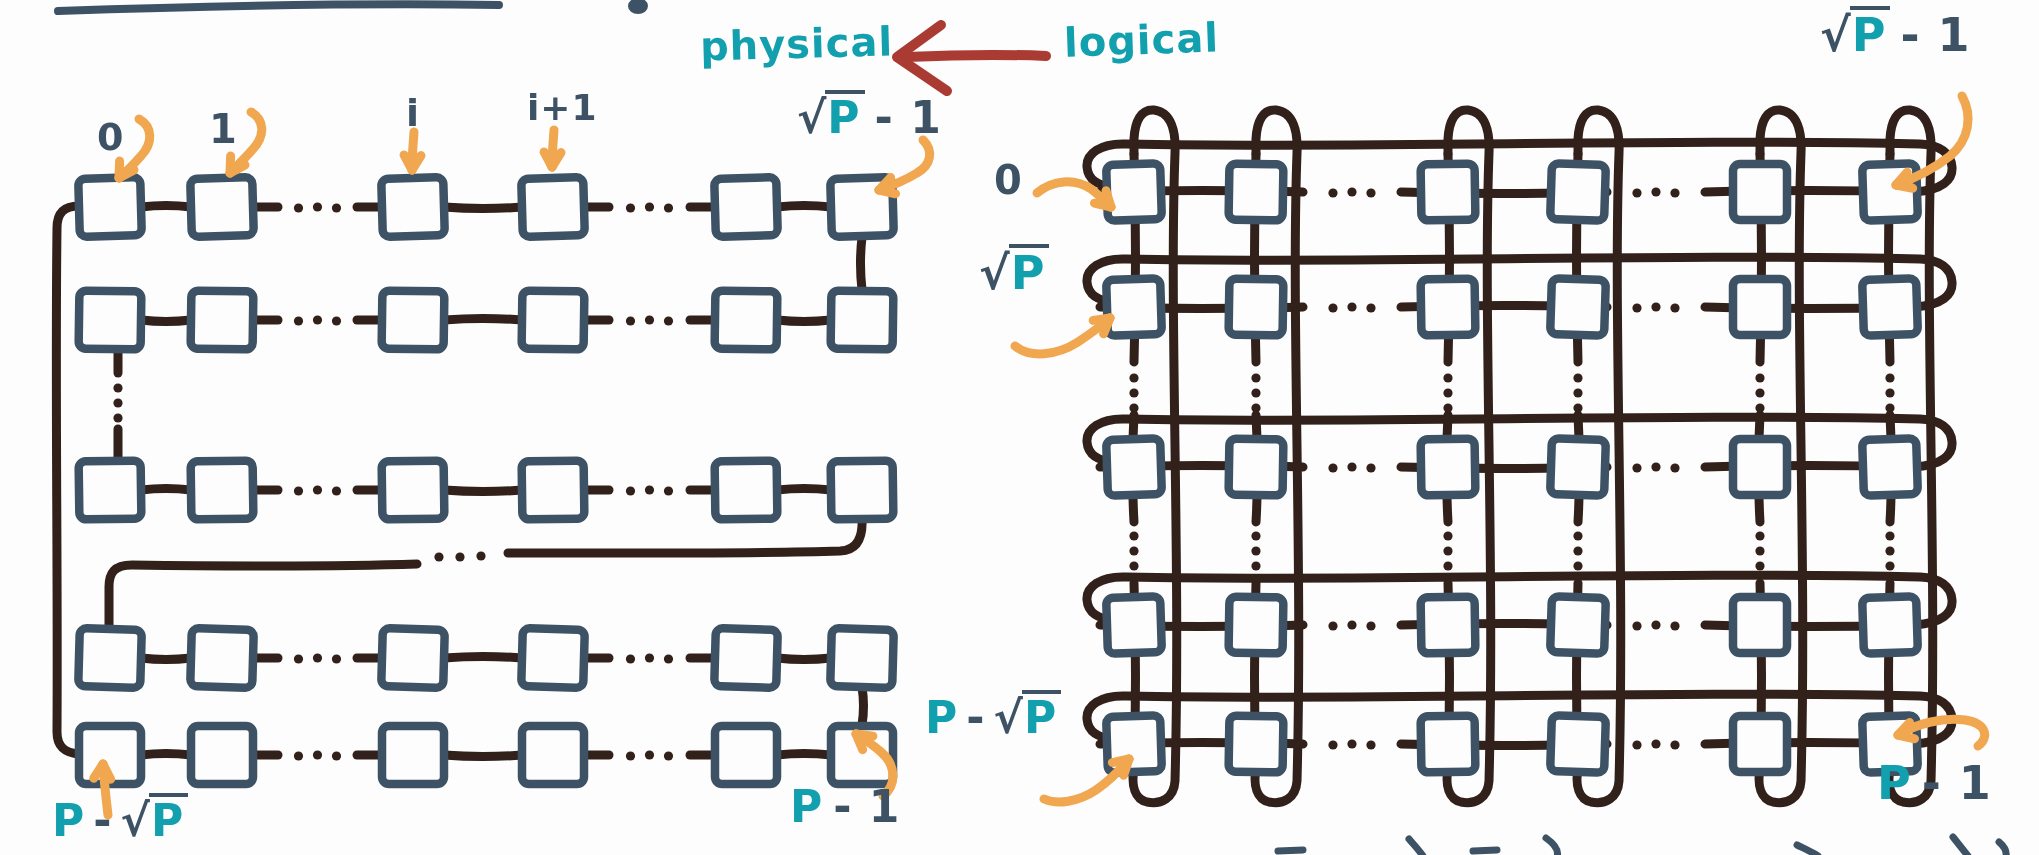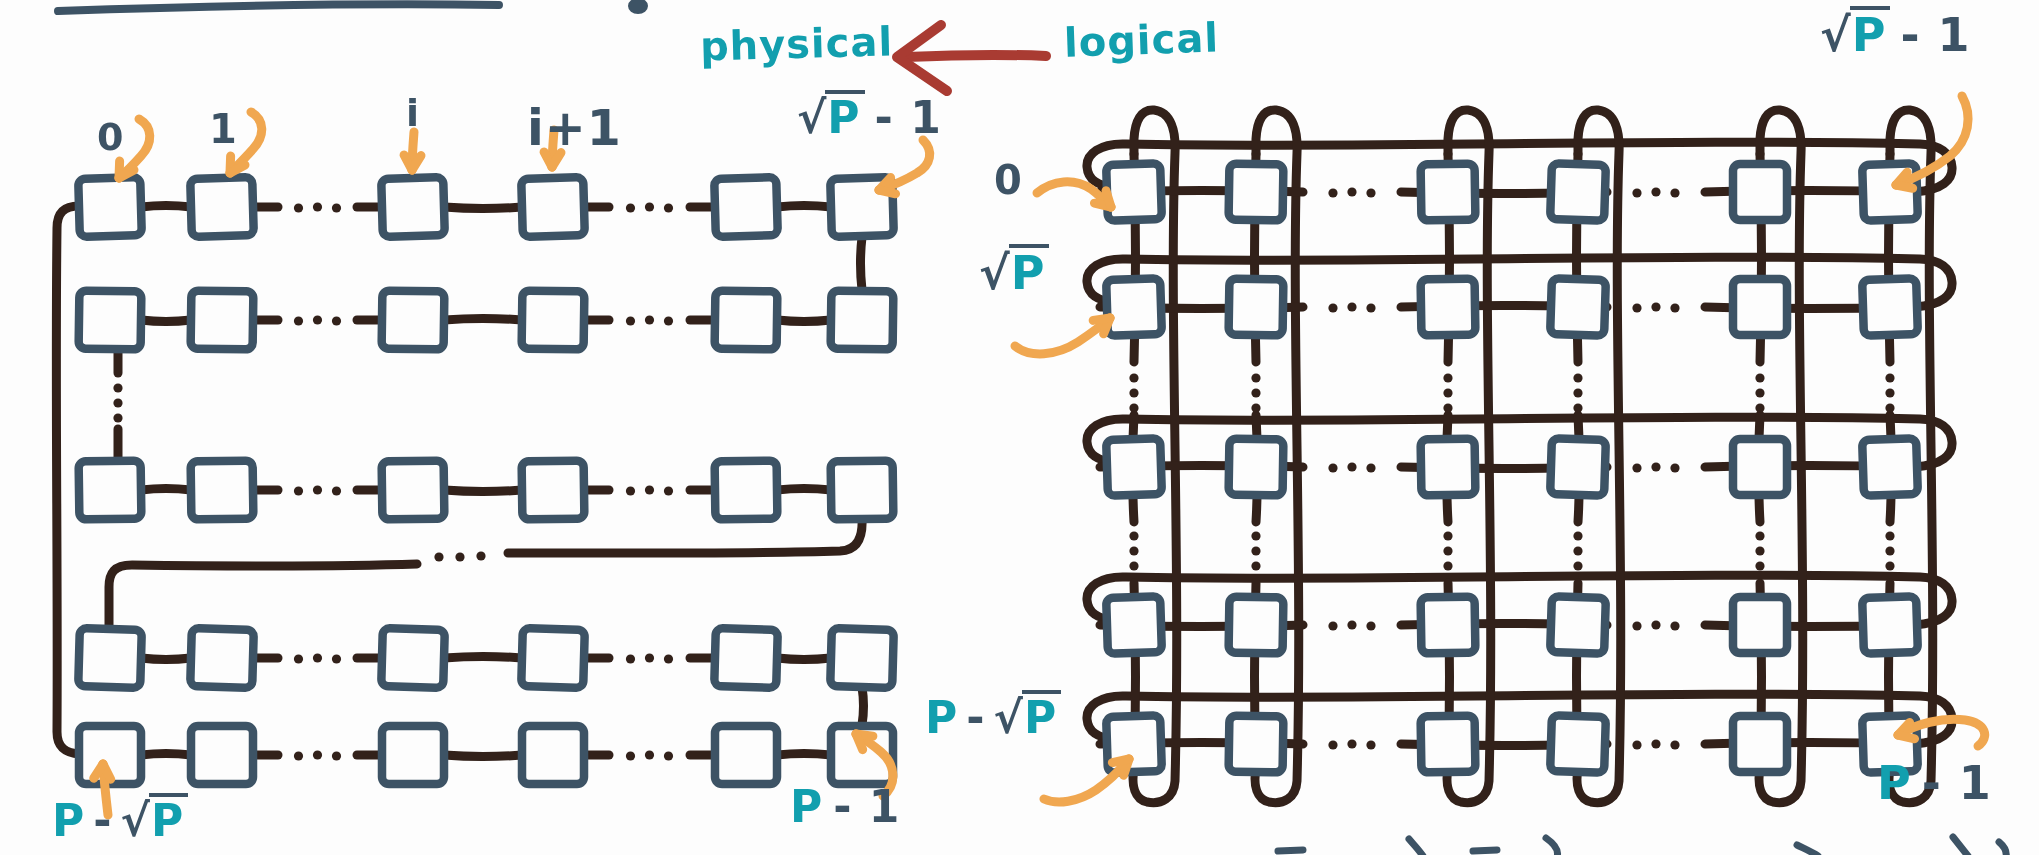--- a/index.html
+++ b/index.html
@@ -316,21 +316,21 @@
       <path d="M 1898 735 L 1909.6188909150878 722.5902709979916" stroke="#f0a750" fill="none" stroke-width="9" stroke-linecap="round" stroke-linejoin="round"></path>
       <path d="M 1898 735 L 1914.5719295119445 738.790930261973" stroke="#f0a750" fill="none" stroke-width="9" stroke-linecap="round" stroke-linejoin="round"></path>
     </svg>
 
   <div class="lbl teal" style="left:700px;top:24px;font-size:40px;transform:rotate(-1.5deg);">physical</div>
   <div class="lbl teal" style="left:1064px;top:20px;font-size:40px;transform:rotate(-2deg);">logical</div>
 
   <div class="lbl slate" style="left:97px;top:118px;font-size:38px;">0</div>
   <div class="lbl slate" style="left:209px;top:109px;font-size:40px;">1</div>
   <div class="lbl slate" style="left:406px;top:94px;font-size:38px;">i</div>
-  <div class="lbl slate" style="left:527px;top:90px;font-size:49px;margin-top:14px;">i+1</div>
+  <div class="lbl slate" style="left:527px;top:90px;font-size:36px;">i+1</div>
   <div class="lbl" style="left:797px;top:90px;font-size:44px;">
     <span class="rsign slate">√</span><span class="rad teal">P</span><span class="slate m">- 1</span>
   </div>
   <div class="lbl" style="left:52px;top:793px;font-size:44px;">
     <span class="teal">P</span><span class="slate m2">-</span><span class="rsign slate">√</span><span class="rad teal">P</span>
   </div>
   <div class="lbl" style="left:790px;top:785px;font-size:44px;">
     <span class="teal">P</span><span class="slate m">- 1</span>
   </div>
 

